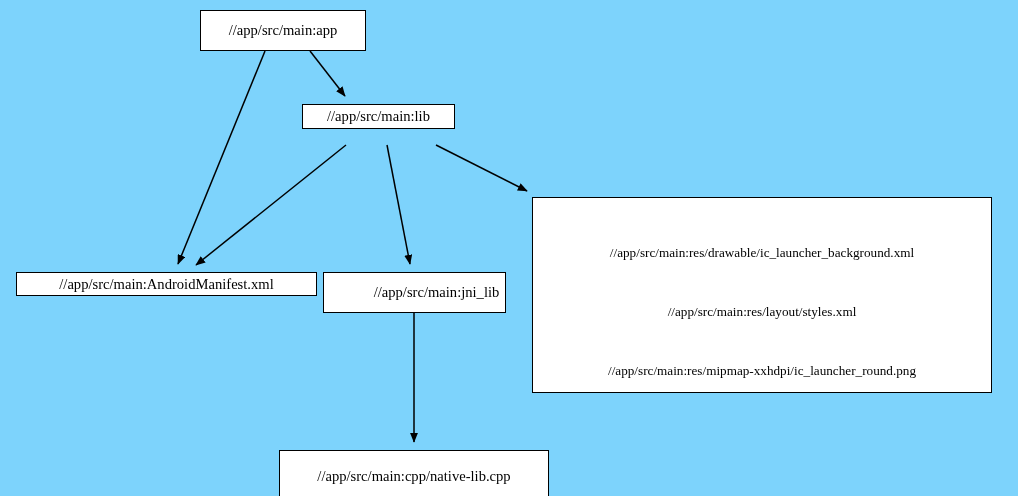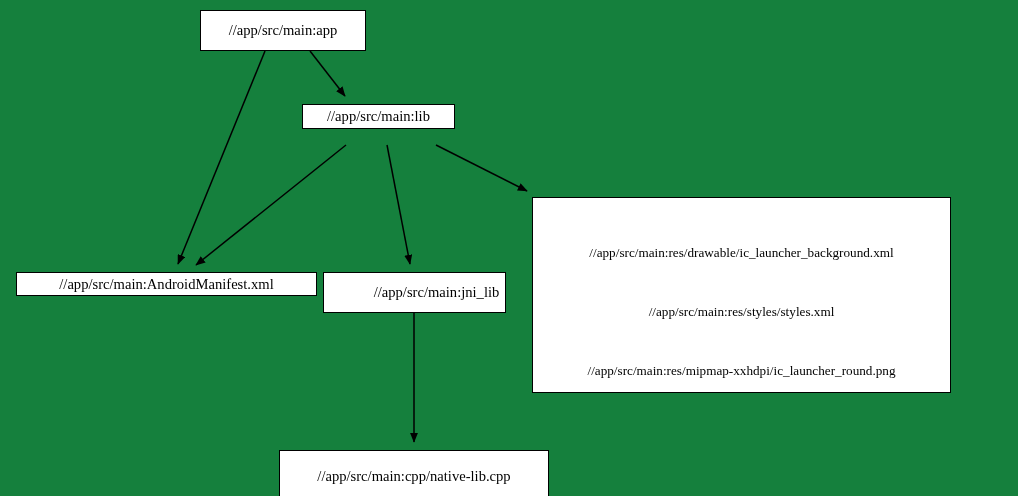--- a/index.html
+++ b/index.html
@@ -5,21 +5,21 @@
 <style>
   html, body {
     margin: 0;
     padding: 0;
     background: #ffffff;
   }
   #graph-canvas {
     position: relative;
     width: 1018px;
     height: 496px;
-    background: #15803d;
+    background: #7dd3fc;
     font-family: "Liberation Serif", "DejaVu Serif", serif;
     overflow: hidden;
   }
   .edge-layer {
     position: absolute;
     left: 0;
     top: 0;
     width: 1018px;
     height: 496px;
     pointer-events: none;
@@ -96,23 +96,23 @@
   </div>
 
   <div class="node" style="left:16px; top:272px; width:301px; height:24px;">
     <span>//app/src/main:AndroidManifest.xml</span>
   </div>
 
   <div class="node" style="left:323px; top:272px; width:183px; height:41px;padding-left:44px;">
     <span>//app/src/main:jni_lib</span>
   </div>
 
-  <div class="node node-multiline" style="left:532px; top:197px; width:419px; height:196px;">
+  <div class="node node-multiline" style="left:532px; top:197px; width:460px; height:196px;">
     <span class="node-line">//app/src/main:res/drawable/ic_launcher_background.xml</span>
-    <span class="node-line">//app/src/main:res/styles/styles.xml</span>
+    <span class="node-line">//app/src/main:res/layout/styles.xml</span>
     <span class="node-line">//app/src/main:res/mipmap-xxhdpi/ic_launcher_round.png</span>
     
     
     
     
     
   </div>
 
   <div class="node" style="left:279px; top:450px; width:270px; height:53px;align-items:center;">
     <span>//app/src/main:cpp/native-lib.cpp</span>

